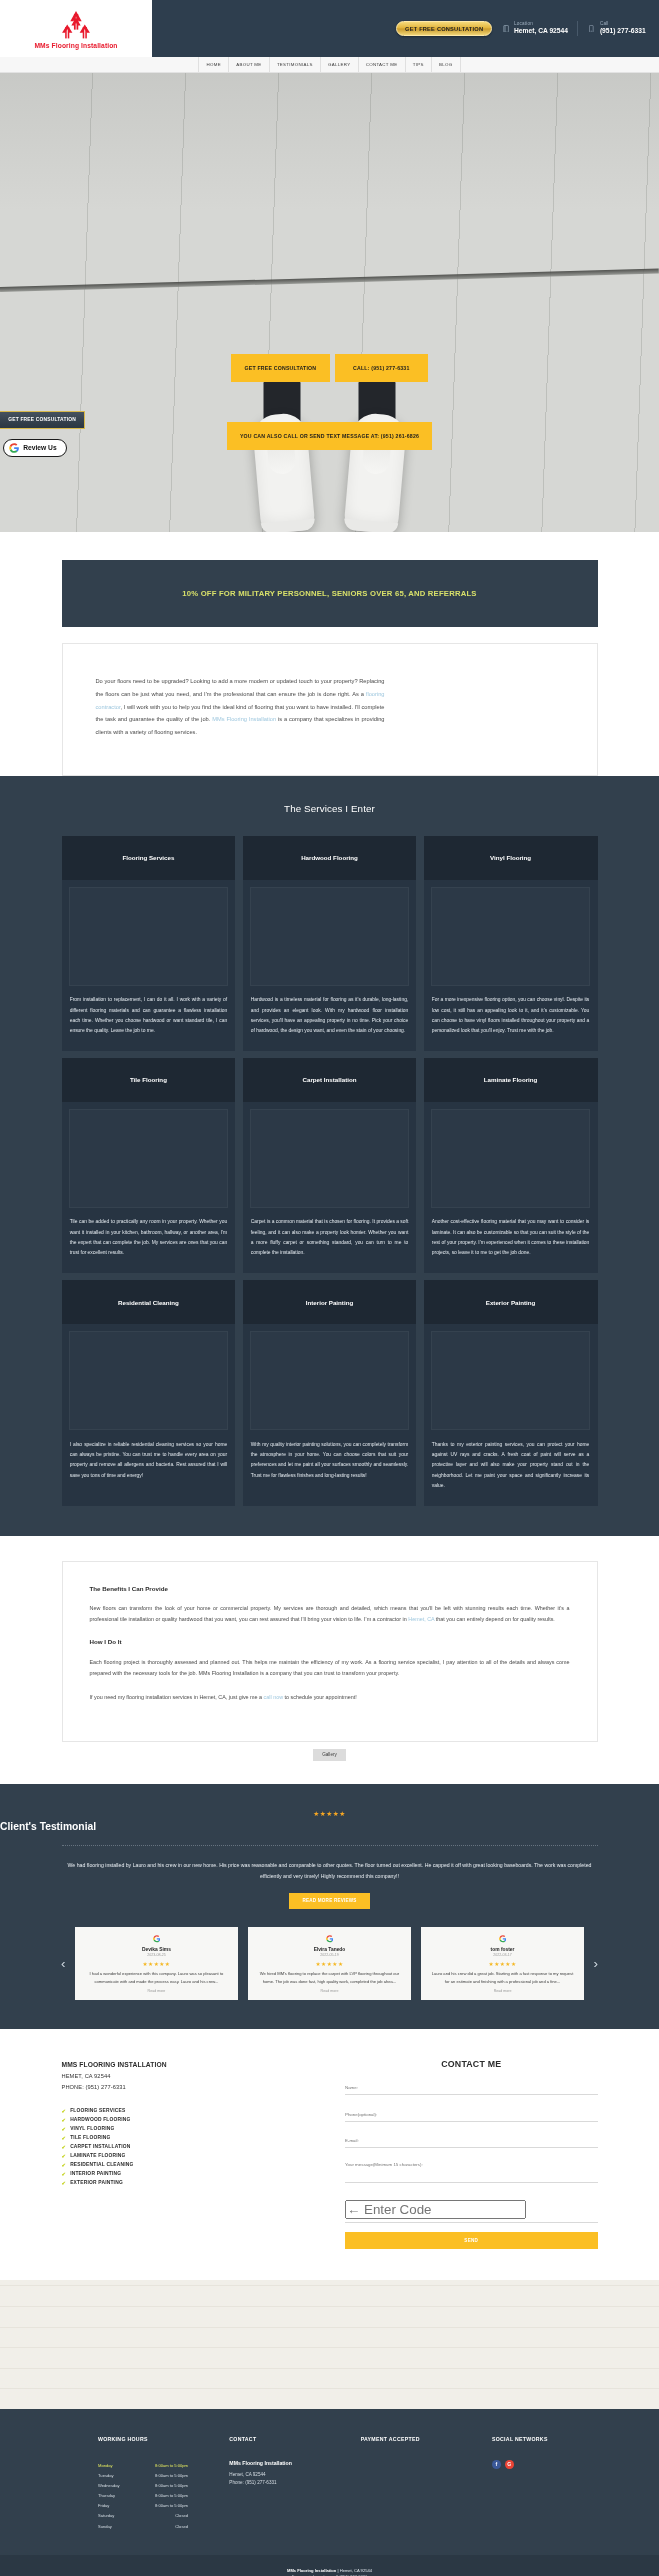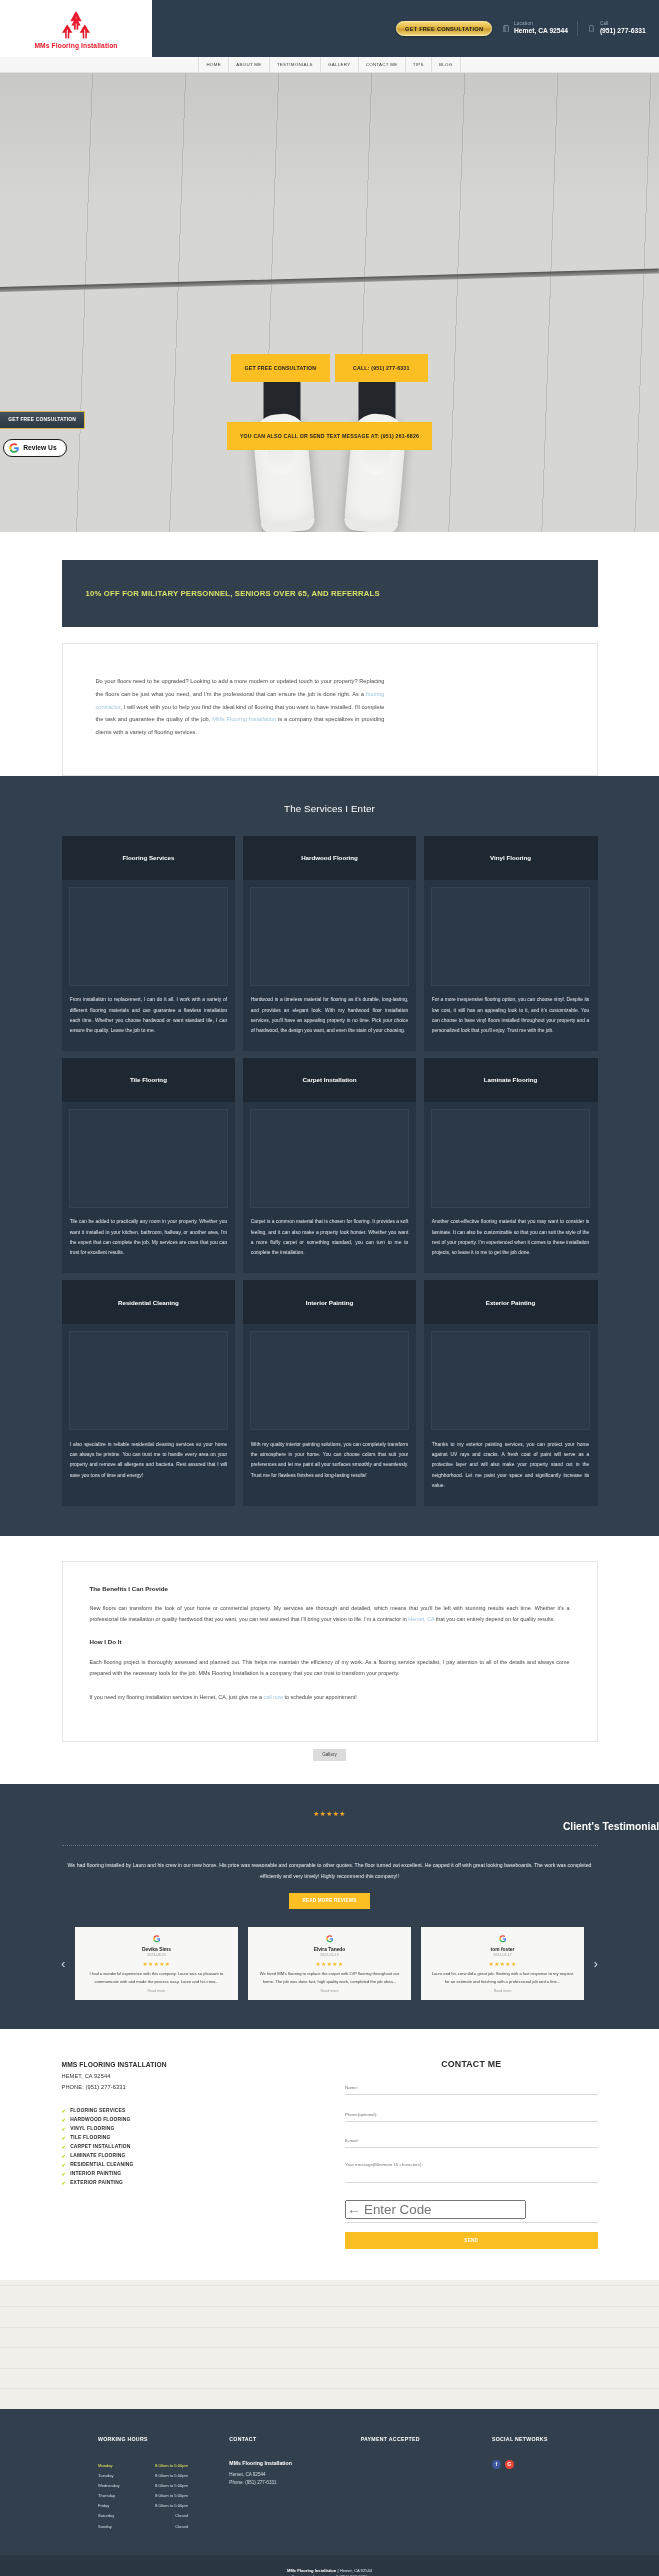--- a/index.html
+++ b/index.html
@@ -87,21 +87,21 @@
     position:absolute;left:3.1px;top:366px;display:flex;align-items:center;gap:3.6px;
     background:#fff;border:1.5px solid #1b1b1b;border-radius:515px;padding:3.1px 9.3px 3.1px 5.2px;cursor:pointer;
   }
   .review-badge .g{width:10.3px;height:10.3px;}
   .review-badge span{font-size:6.7px;font-weight:bold;color:#111;}
 
   
   .promo-wrap{background:#fff;padding:28px 0 0;position:relative;}
   .promo{
     width:536px;margin:0 auto;background:#32404d;color:#d8e06a;
-    font-size:7.7px;font-weight:bold;letter-spacing:0.2px;text-align:left;
+    font-size:7.7px;font-weight:bold;letter-spacing:0.2px;text-align:center;
     padding:29px 24px;
   }
   .intro-wrap{width:536px;margin:16.5px auto 0;border:0.5px solid #e6e6e6;background:#fff;padding:31px 33px 36px;}
   .intro-wrap p{font-size:5.7px;line-height:2.25;color:#4a4a4a;text-align:justify;max-width:289px;}
   .intro-wrap a{color:#9ec7de;}
 
   
   .services{background:#32404d;padding:27px 0 30px;}
   .services h2{color:#fff;font-size:9.8px;font-weight:normal;text-align:center;margin-bottom:21.6px;letter-spacing:0.1px;}
   .svc-grid{width:536px;margin:0 auto;display:grid;grid-template-columns:repeat(3,1fr);gap:7.2px;}
@@ -115,21 +115,21 @@
   .benefits{width:536px;margin:0 auto;border:0.5px solid #e6e6e6;padding:23px 27px 24px;}
   .benefits h3{font-size:6.2px;font-weight:bold;color:#2b2b2b;margin-bottom:11.3px;}
   .benefits p{font-size:5.4px;line-height:2.05;color:#4a4a4a;text-align:justify;margin-bottom:13.4px;}
   .benefits a{color:#9ec7de;}
   .gallery-btn-row{text-align:center;padding:7.2px 0 5.2px;}
   .gallery-btn{display:inline-block;background:#dcdcdc;color:#3c3c3c;font-size:4.6px;padding:3.6px 9.3px;cursor:pointer;}
 
   
   .testi{background:#32404d;padding:26px 0 29px;}
   .testi-stars{text-align:center;color:#f5a623;font-size:6.7px;letter-spacing:0.5px;}
-  .testi h2{color:#fff;font-size:10.3px;font-weight:bold;text-align:right;margin:3.1px 0 13.4px;}
+  .testi h2{color:#fff;font-size:10.3px;font-weight:bold;text-align:left;margin:3.1px 0 13.4px;}
   .testi-quote{width:536px;margin:0 auto;border-top:0.5px dotted #66737f;padding-top:13.4px;
     color:#e9eef3;font-size:5.2px;line-height:2.1;text-align:center;}
   .readmore-row{text-align:center;margin-top:11.3px;}
   .readmore-btn{display:inline-block;background:#fbbf24;color:#fff;font-size:4.6px;font-weight:bold;
     letter-spacing:0.2px;padding:5.7px 13.4px;cursor:pointer;}
 
   
   .reviews{width:546px;margin:17.5px auto 0;display:flex;align-items:center;gap:5.2px;}
   .carousel-arrow{color:#cfd8e0;font-size:13.4px;width:13.4px;text-align:center;cursor:pointer;user-select:none;}
   .review-track{flex:1;display:grid;grid-template-columns:repeat(3,1fr);gap:10.3px;}

